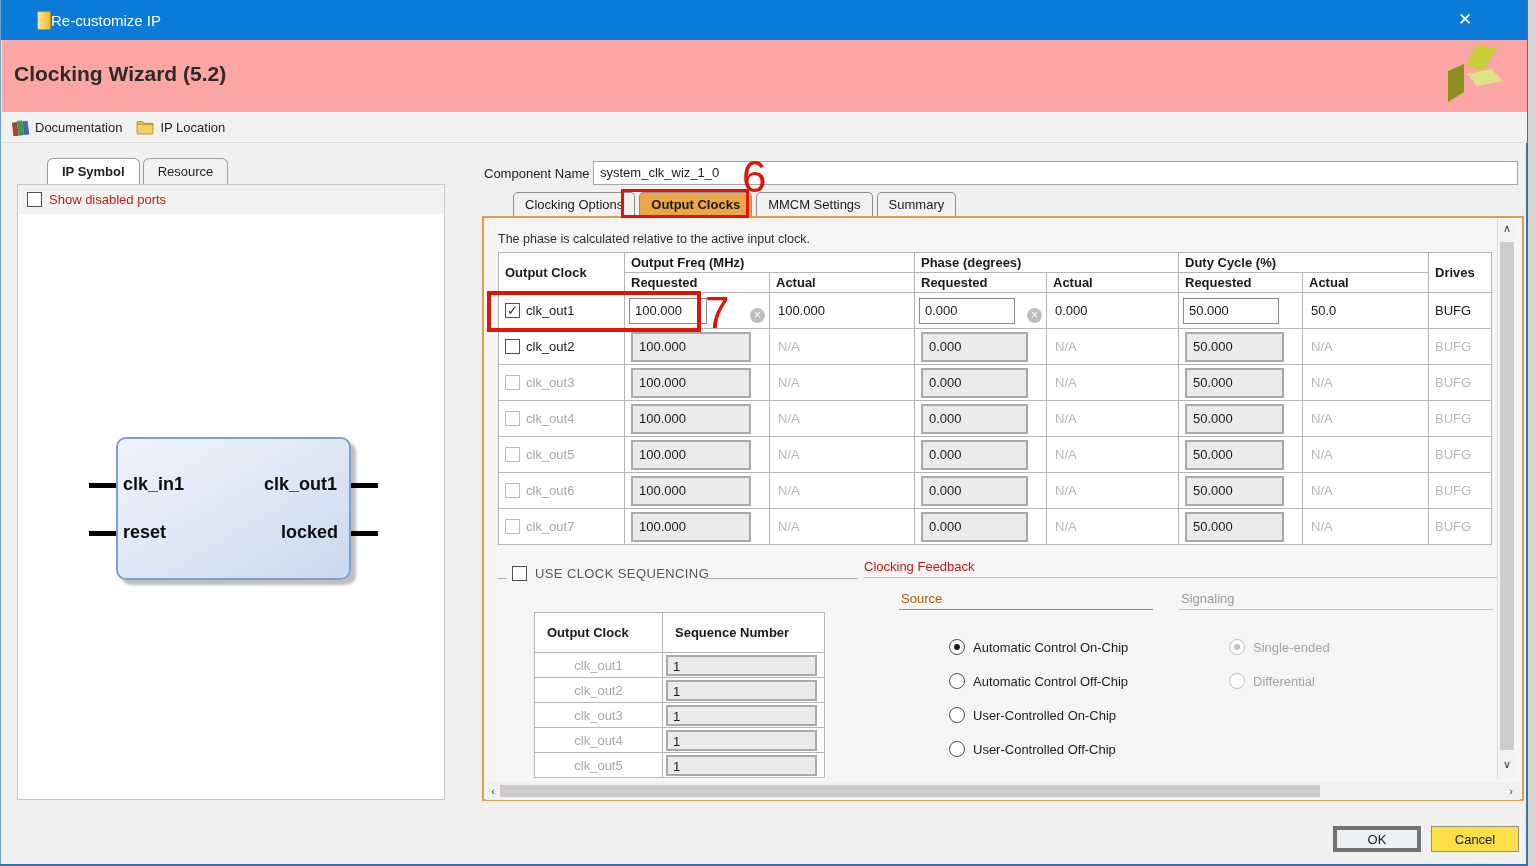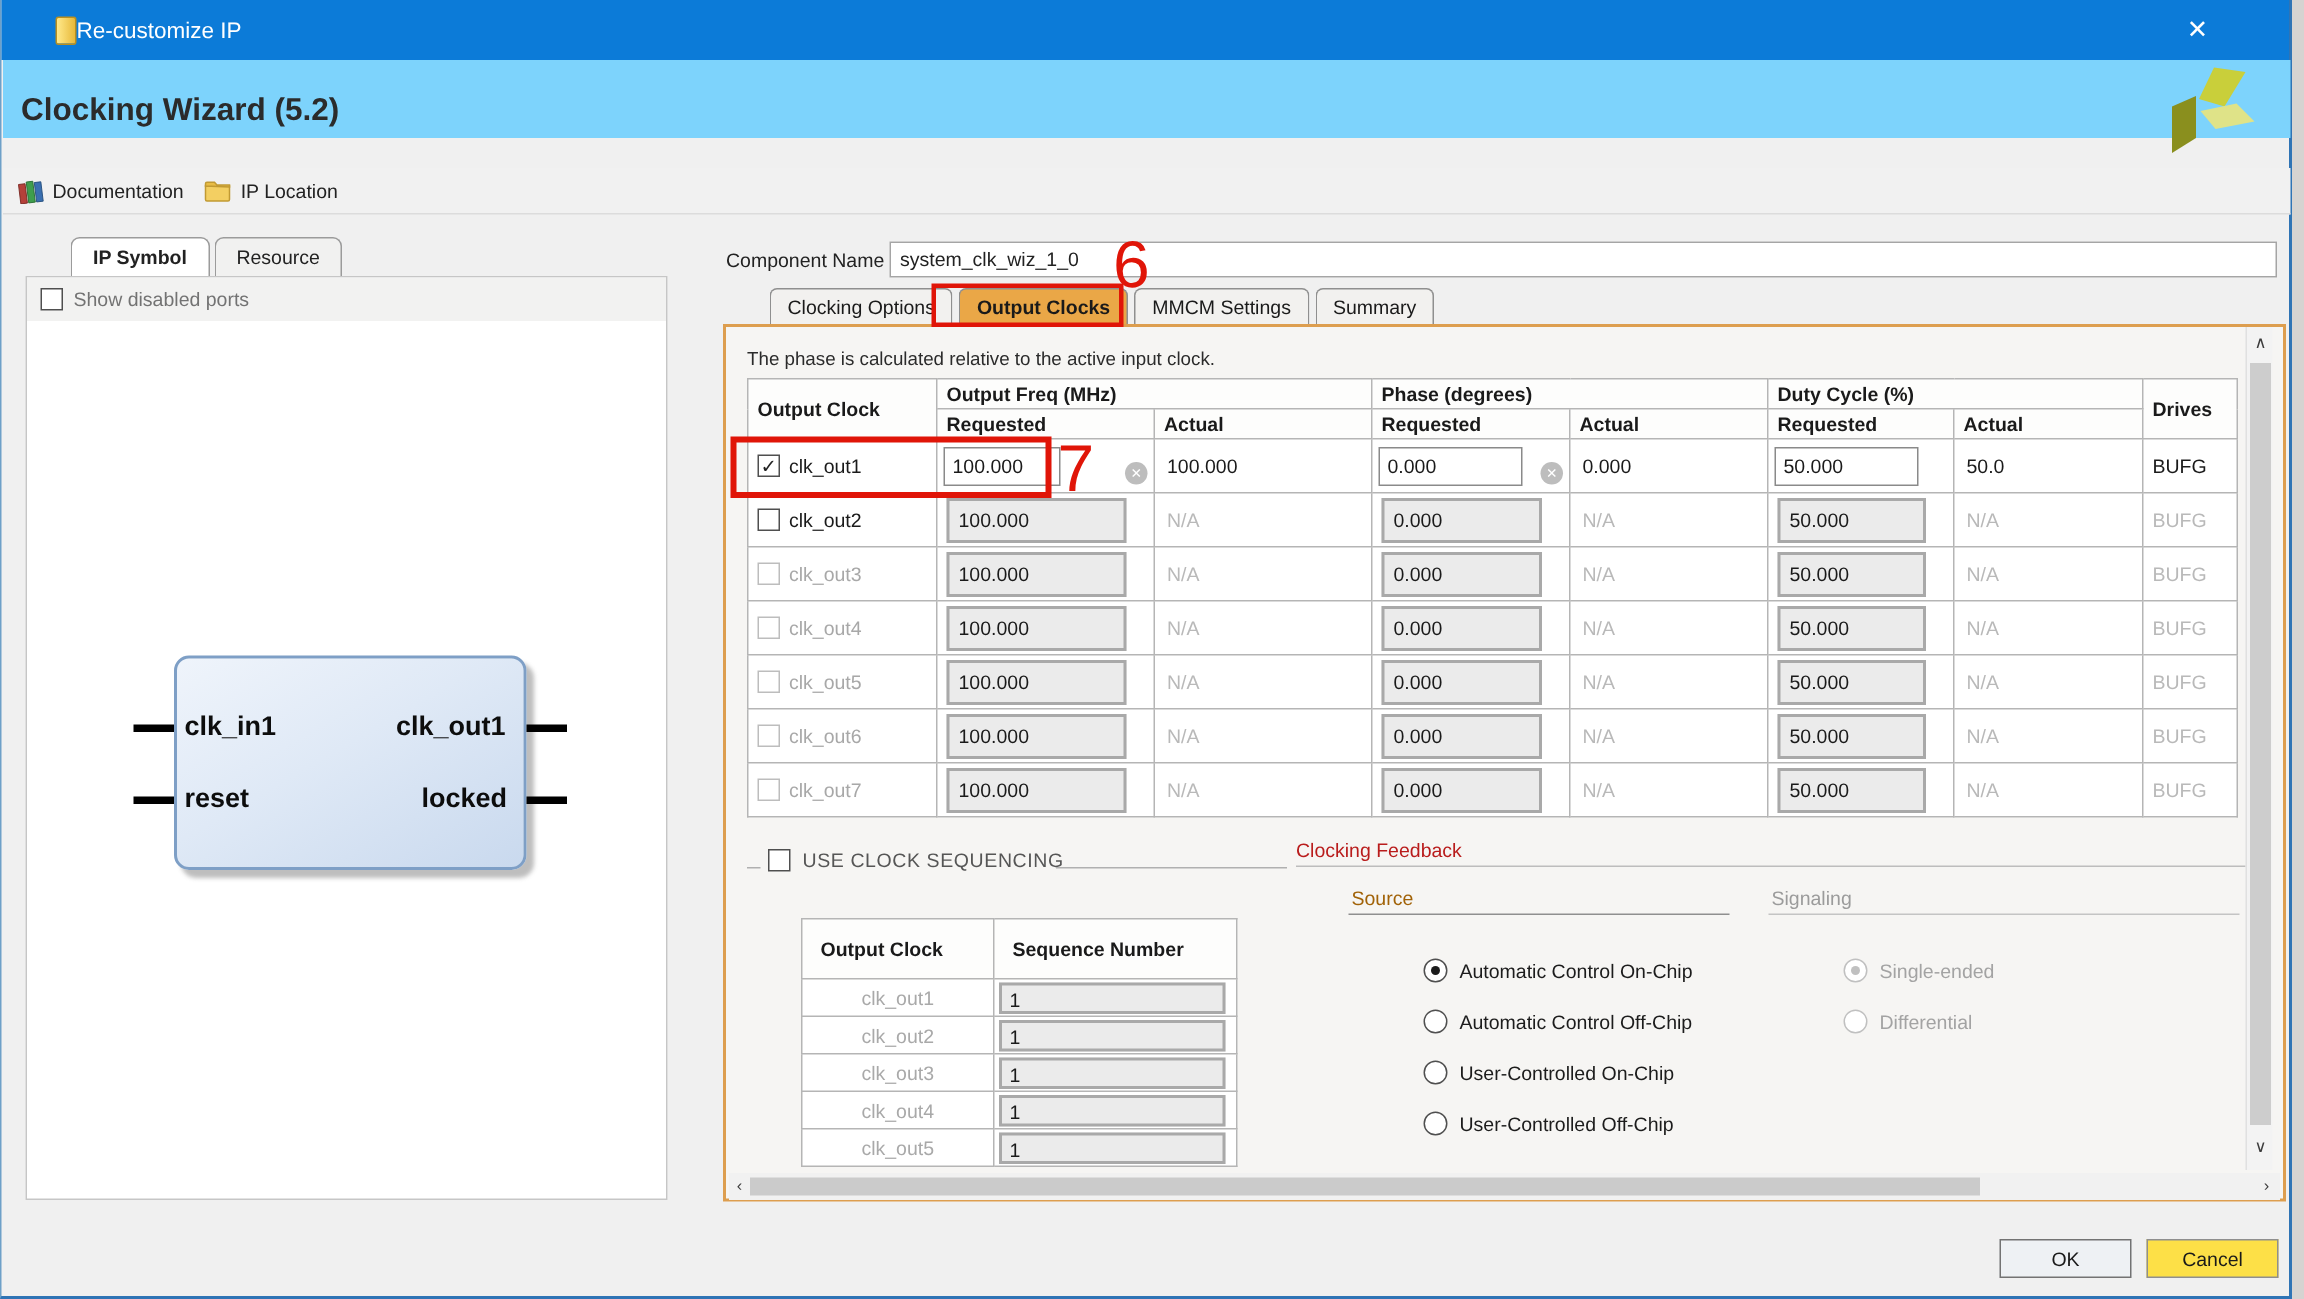--- a/index.html
+++ b/index.html
@@ -11,35 +11,35 @@
   .dialog { position:absolute; left:0; top:0; width:1528px; height:866px;
             border-right:2px solid #2f74b5; border-bottom:2px solid #2f74b5;
             border-left:1px solid #6ea0c8; background:#f0f0f0; }
   .titlebar { position:absolute; left:0; top:0; right:0; height:40px; background:#0c7bd8;
               display:flex; align-items:center; color:#fff; }
   .title-icon { width:14px; height:19px; margin-left:36px; background:linear-gradient(90deg,#ffe98a,#e8b93a);
                 border:1px solid #b98f1e; border-radius:2px; }
   .title-text { margin-left:0; font-size:15px; }
   .close-btn { position:absolute; right:48px; top:8px; width:26px; height:24px; color:#fff;
                font-size:17px; text-align:center; line-height:24px; cursor:default; }
-  .header { position:absolute; left:1px; top:40px; width:1525px; height:52px; background:#7dd3fc; }
+  .header { position:absolute; left:1px; top:40px; width:1525px; height:72px; background:#fca5a5; }
   .header-title { position:absolute; left:12px; top:22px; font-size:21px; font-weight:bold; color:#2b2b2b; }
   .logo { position:absolute; right:22px; top:4px; }
   .toolbar { position:absolute; left:1px; top:112px; width:1525px; height:31px; background:#f1f1f1;
              border-bottom:1px solid #dcdcdc; display:flex; align-items:center; gap:14px; padding-left:10px; }
   .tool-item { display:flex; align-items:center; gap:5px; font-size:13px; color:#222; }
 
   
   .ltabs { position:absolute; left:46px; top:158px; display:flex; }
   .ltab { height:26px; padding:0 14px; display:flex; align-items:center; font-size:13px; color:#222;
           background:#f1f1f0; border:1px solid #9b9b9b; border-bottom:none; border-radius:6px 6px 0 0; margin-right:3px; }
   .ltab.active { background:#fff; font-weight:bold; position:relative; z-index:2; }
   .lpanel { position:absolute; left:16px; top:184px; width:428px; height:616px; background:#fff; border:1px solid #c6c6c6; }
   .lpanel-strip { height:29px; background:#f2f2f1; display:flex; align-items:center; padding-left:9px; gap:7px; }
-  .lpanel-strip span.lbl { font-size:13px; color:#737373; }
+  .lpanel-strip span.lbl { font-size:13px; color:#b91c1c; }
 
   .cb { display:inline-block; width:15px; height:15px; background:#fff; border:1px solid #4f4f4f;
         font-size:13px; line-height:13px; text-align:center; color:#222; flex:none; }
   .cb.dim { border-color:#bdbdbd; }
 
   
   .ipsym { position:absolute; left:115px; top:437px; width:235px; height:143px; border-radius:10px;
            background:linear-gradient(150deg,#eff4fb 0%,#dfe9f6 45%,#c9d9ee 100%);
            border:2px solid #7e9fc6; box-shadow:5px 5px 3px rgba(110,110,110,0.45); }
   .port-lab { position:absolute; font-size:18px; font-weight:bold; color:#0d0d0d; }
@@ -103,21 +103,21 @@
   
   .vscroll { position:absolute; left:1496px; top:218px; width:18px; height:562px; background:#f3f3f3; border-left:1px solid #e0e0e0; }
   .vthumb { position:absolute; left:2px; top:24px; width:14px; height:508px; background:#cdcdcd; }
   .sarrow { position:absolute; font-size:11px; color:#3c3c3c; text-align:center; width:18px; }
   .hscroll { position:absolute; left:485px; top:782px; width:1034px; height:18px; background:#f1f1f1; }
   .hthumb { position:absolute; left:14px; top:3px; width:820px; height:12px; background:#cbcbcb; }
 
   
   .btn { position:absolute; top:826px; width:88px; height:26px; display:flex; align-items:center; justify-content:center;
          font-size:13px; color:#1a1a1a; background:#fde047; }
-  .btn-ok { left:1332px; border:1px solid #737373; background:#eef1f4; }
+  .btn-ok { left:1332px; border:4px solid #737373; background:#eef1f4; }
   .btn-cancel { left:1430px; border:1px solid #8f8f8f; }
 
   
   .ann { color:#e01508; font-weight:500; line-height:1; }
   .ann-box { position:absolute; border-style:solid; border-color:#e01508; pointer-events:none; }
 </style>
 </head>
 <body>
 
 <div class="root">

